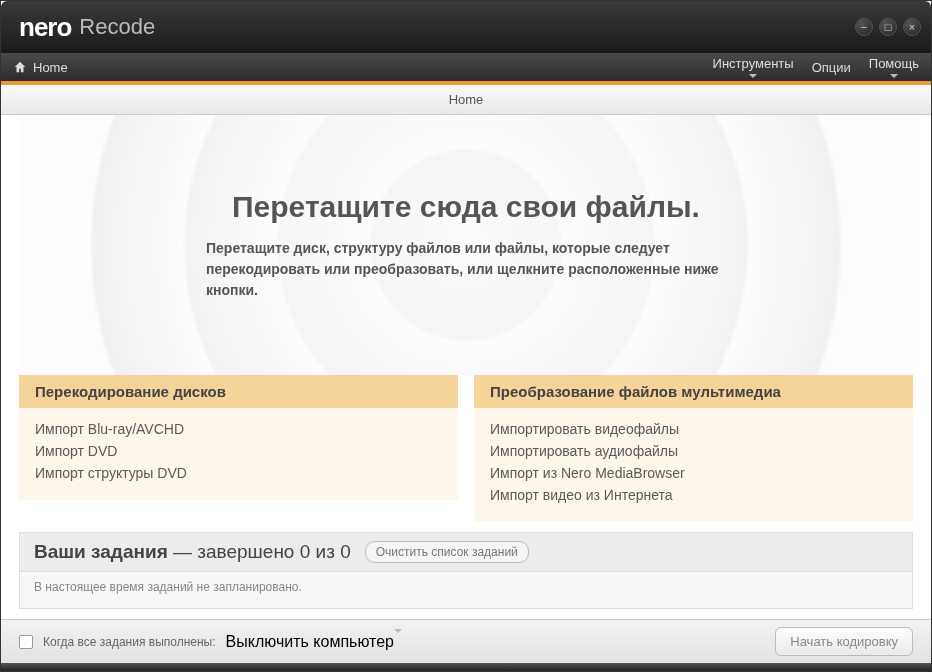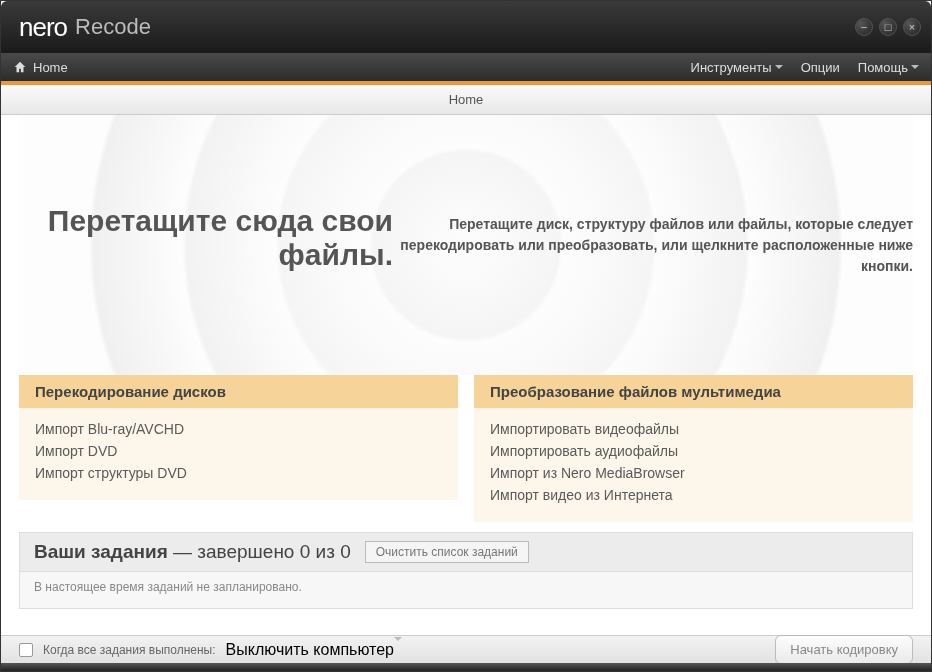--- a/index.html
+++ b/index.html
@@ -1,54 +1,54 @@
 <!DOCTYPE html>
 <html><head>
 <meta charset="utf-8">
 <style>
 * { margin: 0; padding: 0; box-sizing: border-box; }
 body { font-family: "Segoe UI", Arial, sans-serif; background: #fff; width: 932px; height: 672px; overflow: hidden; }
 
 .window { width: 932px; height: 672px; background: #fff; border: 1px solid #333; position: relative; display: flex; flex-direction: column; }
 
 .titlebar { height: 52px; background: linear-gradient(to bottom, #3a3a3a 0%, #1a1a1a 100%); display: flex; align-items: center; padding: 0 10px 0 18px; color: #ccc; border-top-left-radius: 6px; border-top-right-radius: 6px; }
-.titlebar .brand { font-family: Arial, sans-serif; font-size: 26px; font-weight: normal; color: #fff; letter-spacing: -1px; }
+.titlebar .brand { font-family: Arial, sans-serif; font-size: 26px; font-weight: bold; color: #fff; letter-spacing: -1px; }
 .titlebar .brand-sub { font-size: 22px; color: #bbb; margin-left: 8px; font-weight: 300; }
 .titlebar .spacer { flex: 1; }
 .winctl { width: 18px; height: 18px; border-radius: 50%; background: radial-gradient(circle at 30% 30%, #555, #222); margin-left: 6px; display: inline-flex; align-items: center; justify-content: center; color: #ccc; font-size: 11px; cursor: pointer; border: 1px solid #555; }
 
 .menubar { height: 28px; background: linear-gradient(to bottom, #4a4a4a 0%, #2c2c2c 100%); display: flex; align-items: center; padding: 0 12px; color: #ddd; font-size: 13px; }
 .menubar .home-link { display: flex; align-items: center; gap: 6px; cursor: pointer; }
 .menubar .spacer { flex: 1; }
-.menubar .menu-item { margin-left: 18px; cursor: pointer; display: inline-flex; align-items: center; gap: 3px; }
+.menubar .menu-item { margin-left: 18px; cursor: pointer; display: inline-flex; align-items: center; gap: 3px; flex-direction: column; }
 .caret-down { width: 0; height: 0; border-left: 4px solid transparent; border-right: 4px solid transparent; border-top: 4px solid #bbb; }
 
 .orange-strip { height: 4px; background: #e89a3c; }
 
 .breadcrumb-bar { height: 30px; background: linear-gradient(to bottom, #fafafa, #e8e8e8); border-bottom: 1px solid #ccc; display: flex; align-items: center; justify-content: center; font-size: 13px; color: #555; }
 
 .main { flex: 1; background: #fff; position: relative; overflow: hidden; padding: 0 18px; }
 
-.dropzone { height: 260px; display: flex; flex-direction: row; align-items: center; justify-content: center; text-align: right; background: radial-gradient(circle at center, #fdfdfd 0%, #f5f5f5 20%, #fdfdfd 21%, #f5f5f5 40%, #fdfdfd 41%, #f2f2f2 60%, #fdfdfd 61%, #f0f0f0 80%, #fdfdfd 81%); }
+.dropzone { height: 260px; display: flex; flex-direction: column; align-items: center; justify-content: center; text-align: left; background: radial-gradient(circle at center, #fdfdfd 0%, #f5f5f5 20%, #fdfdfd 21%, #f5f5f5 40%, #fdfdfd 41%, #f2f2f2 60%, #fdfdfd 61%, #f0f0f0 80%, #fdfdfd 81%); }
 .dropzone h1 { font-size: 30px; color: #555; font-weight: 600; margin-bottom: 14px; }
 .dropzone p { font-size: 14px; color: #555; font-weight: 600; line-height: 1.5; max-width: 520px; }
 
 .columns { display: flex; gap: 16px; }
 .col { flex: 1; }
 .col-head { background: #f6d398; padding: 8px 16px; font-size: 15px; font-weight: 600; color: #444; }
 .col-body { background: #fdf6eb; padding: 10px 16px 16px 16px; }
 .col-body a { display: block; color: #5a5a5a; font-size: 14px; text-decoration: none; padding: 3px 0; cursor: pointer; }
 
 .jobs-bar { margin-top: 10px; background: #ececec; padding: 8px 14px; display: flex; align-items: center; border: 1px solid #ddd; }
 .jobs-bar .job-title { font-size: 19px; color: #444; }
 .jobs-bar .job-title b { font-weight: 700; }
-.jobs-bar button { margin-left: 14px; font-size: 12px; padding: 3px 10px; background: #f5f5f5; border: 1px solid #bbb; color: #777; cursor: pointer; border-radius: 0; }
+.jobs-bar button { margin-left: 14px; font-size: 12px; padding: 3px 10px; background: #f5f5f5; border: 1px solid #bbb; color: #777; cursor: pointer; border-radius: 10px; }
 .jobs-msg { padding: 8px 14px 14px 14px; font-size: 12px; color: #888; background: #f7f7f7; border: 1px solid #ddd; border-top: none; }
 
-.footer { height: 28px; background: linear-gradient(to bottom, #f2f2f2, #e2e2e2); border-top: 1px solid #ccc; display: flex; align-items: center; padding: 0 18px; gap: 10px; }
+.footer { height: 44px; background: linear-gradient(to bottom, #f2f2f2, #e2e2e2); border-top: 1px solid #ccc; display: flex; align-items: center; padding: 0 18px; gap: 10px; }
 .footer .chk { width: 14px; height: 14px; border: 1px solid #999; background: #fff; border-radius: 2px; }
 .footer label { font-size: 12px; color: #666; }
 .footer .spacer { flex: 1; }
 .footer .start-btn { font-size: 13px; padding: 6px 14px; border: 1px solid #bbb; background: linear-gradient(to bottom, #fdfdfd, #eaeaea); color: #888; border-radius: 6px; cursor: pointer; }
 
 .bottom-strip { height: 8px; background: linear-gradient(to bottom, #555, #222); }
 .home-icon-svg { width: 14px; height: 14px; }
 </style>
 </head>
 <body>

